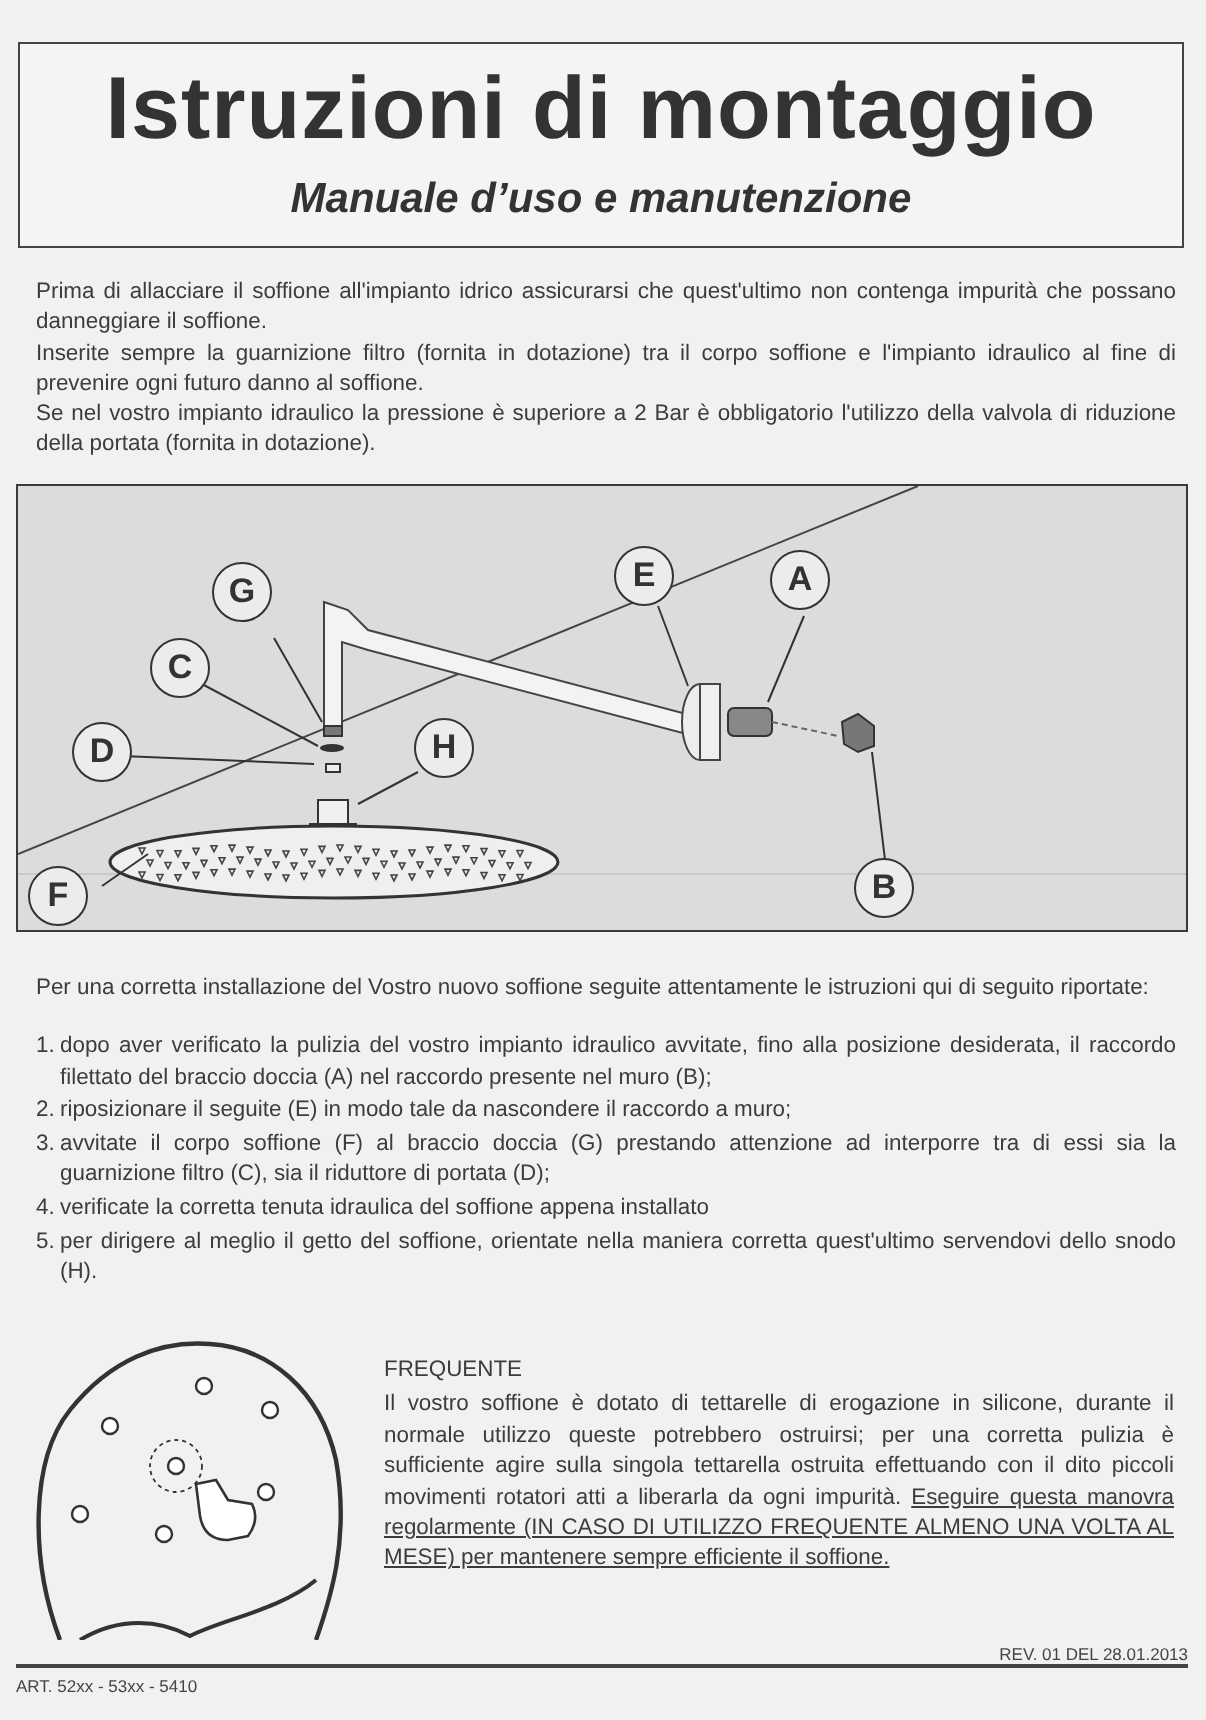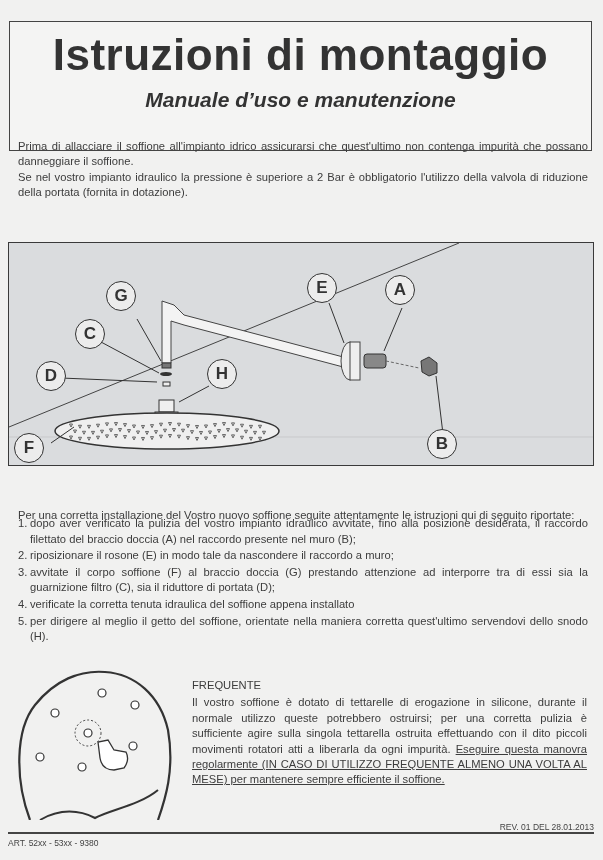--- a/index.html
+++ b/index.html
@@ -1,47 +1,48 @@
 <!DOCTYPE html>
 <html><head>
 <meta charset="utf-8">
 <style>
   html,body{margin:0;padding:0;}
   body{width:603px;height:860px;background:#f1f1f0;position:relative;overflow:hidden;
        font-family:"Liberation Sans",sans-serif;color:#3a3a3a;}
-  .title-box{position:absolute;left:9px;top:21px;width:583px;height:130px;border:1.5px solid #444;box-sizing:border-box;background:#f4f4f3;}
+  .title-box{position:absolute;left:9px;top:21px;width:583px;height:103px;border:1.5px solid #444;box-sizing:border-box;background:#f4f4f3;}
   .title{position:absolute;left:0;width:100%;top:8px;text-align:center;font-weight:bold;font-size:44px;color:#333;letter-spacing:0.5px;}
   .subtitle{position:absolute;left:0;width:100%;top:66px;text-align:center;font-weight:bold;font-size:21px;color:#333;font-style:italic;}
   .intro{position:absolute;left:18px;top:139px;width:570px;font-size:11.2px;line-height:15.3px;text-align:justify;color:#3c3c3c;}
   .intro p{margin:0 0 0 0;}
   .diagram{position:absolute;left:8px;top:242px;width:586px;height:224px;border:1.5px solid #3a3a3a;box-sizing:border-box;background:#dadcde;overflow:hidden;}
   .diagram svg{position:absolute;left:0;top:0;}
   .callout{position:absolute;width:28px;height:28px;border-radius:50%;border:1.5px solid #333;background:#ececec;
            font-weight:bold;font-size:17px;text-align:center;line-height:28px;color:#333;}
-  .lead{position:absolute;left:18px;top:509px;width:575px;font-size:11.2px;color:#3c3c3c;}
+  .lead{position:absolute;left:18px;top:488px;width:575px;font-size:11.2px;color:#3c3c3c;}
   ol.steps{position:absolute;left:18px;top:516px;width:570px;margin:0;padding:0;list-style:none;font-size:11.2px;line-height:15.6px;color:#3c3c3c;}
   ol.steps li{position:relative;padding-left:12px;margin-bottom:1px;text-align:justify;}
   ol.steps li .num{position:absolute;left:0;top:0;}
   .attention{position:absolute;left:192px;top:678px;width:395px;font-size:11.2px;line-height:15.4px;color:#3c3c3c;text-align:justify;}
   .attention .att-head{margin-bottom:2px;}
   .attention u{text-decoration:underline;}
   .footer-rule{position:absolute;left:8px;top:832px;width:586px;height:1.5px;background:#444;}
   .footer-left{position:absolute;left:8px;top:838px;font-size:8.5px;color:#444;}
   .footer-right{position:absolute;right:9px;top:822px;font-size:8.5px;color:#444;}
 </style>
 </head>
 <body>
 
 <div class="title-box">
   <div class="title">Istruzioni di montaggio</div>
   <div class="subtitle">Manuale d’uso e manutenzione</div>
 </div>
 
 <div class="intro">
   <p>Prima di allacciare il soffione all'impianto idrico assicurarsi che quest'ultimo non contenga impurità che possano danneggiare il soffione.</p>
+  <p>Inserite sempre la guarnizione filtro (fornita in dotazione) tra il corpo soffione e l'impianto idraulico al fine di prevenire ogni futuro danno al soffione.</p>
   <p>Se nel vostro impianto idraulico la pressione è superiore a 2 Bar è obbligatorio l'utilizzo della valvola di riduzione della portata (fornita in dotazione).</p>
 </div>
 
 <div class="diagram">
   <svg width="586" height="224" viewBox="0 0 586 224">
 
     <line x1="0" y1="184" x2="450" y2="0" stroke="#444" stroke-width="1"></line>
     <line x1="0" y1="194" x2="586" y2="194" stroke="#c8c9cb" stroke-width="1"></line>
 
     <path d="M153 58 L165 62 L175 72 L338 115 L338 125 L175 82 L162 78 L162 120 L153 120 Z" fill="#f3f3f3" stroke="#444" stroke-width="1"></path>
@@ -149,21 +150,21 @@
   <div class="callout" style="left:298px;top:30px">E</div>
   <div class="callout" style="left:376px;top:32px">A</div>
   <div class="callout" style="left:418px;top:186px">B</div>
   <div class="callout" style="left:5px;top:190px">F</div>
 </div>
 
 <div class="lead">Per una corretta installazione del Vostro nuovo soffione seguite attentamente le istruzioni qui di seguito riportate:</div>
 
 <ol class="steps">
   <li><span class="num">1.</span><span>dopo aver verificato la pulizia del vostro impianto idraulico avvitate, fino alla posizione desiderata, il raccordo filettato del braccio doccia (A) nel raccordo presente nel muro (B);</span></li>
-  <li><span class="num">2.</span><span>riposizionare il rosone (E) in modo tale da nascondere il raccordo a muro;</span></li>
+  <li><span class="num">2.</span><span>riposizionare il seguite (E) in modo tale da nascondere il raccordo a muro;</span></li>
   <li><span class="num">3.</span><span>avvitate il corpo soffione (F) al braccio doccia (G) prestando attenzione ad interporre tra di essi sia la guarnizione filtro (C), sia il riduttore di portata (D);</span></li>
   <li><span class="num">4.</span><span>verificate la corretta tenuta idraulica del soffione appena installato</span></li>
   <li><span class="num">5.</span><span>per dirigere al meglio il getto del soffione, orientate nella maniera corretta quest'ultimo servendovi dello snodo (H).</span></li>
 </ol>
 
 <svg style="position:absolute;left:10px;top:660px" width="165" height="160" viewBox="0 0 165 160">
   <path d="M20 160 C 5 120, 5 70, 25 45 C 45 20, 70 10, 95 12 C 125 14, 150 35, 158 70 C 165 110, 155 140, 148 160" fill="none" stroke="#333" stroke-width="2.2"></path>
   <path d="M30 160 C 50 148, 70 150, 85 158 C 100 150, 130 145, 148 130" fill="none" stroke="#333" stroke-width="2"></path>
   <g fill="#fff" stroke="#333" stroke-width="1.2">
     <circle cx="92" cy="33" r="4"></circle>
@@ -177,14 +178,14 @@
   <circle cx="78" cy="73" r="13" fill="none" stroke="#333" stroke-width="0.9" stroke-dasharray="2,2"></circle>
   <path d="M88 82 L90 98 Q92 110 104 110 L114 108 Q120 100 116 92 L104 90 L98 80 Z" fill="#fff" stroke="#333" stroke-width="1.3"></path>
 </svg>
 
 <div class="attention">
   <div class="att-head">FREQUENTE</div>
   <div><span>Il vostro soffione è dotato di tettarelle di erogazione in silicone, durante il normale utilizzo queste potrebbero ostruirsi; per una corretta pulizia è sufficiente agire sulla singola tettarella ostruita effettuando con il dito piccoli movimenti rotatori atti a liberarla da ogni impurità. </span><u>Eseguire questa manovra regolarmente (IN CASO DI UTILIZZO FREQUENTE ALMENO UNA VOLTA AL MESE) per mantenere sempre efficiente il soffione.</u></div>
 </div>
 
 <div class="footer-rule"></div>
-<div class="footer-left">ART. 52xx - 53xx - 9380</div>
+<div class="footer-left">ART. 52xx - 53xx - 5410</div>
 <div class="footer-right">REV. 01 DEL 28.01.2013</div>
 
 </body></html>

